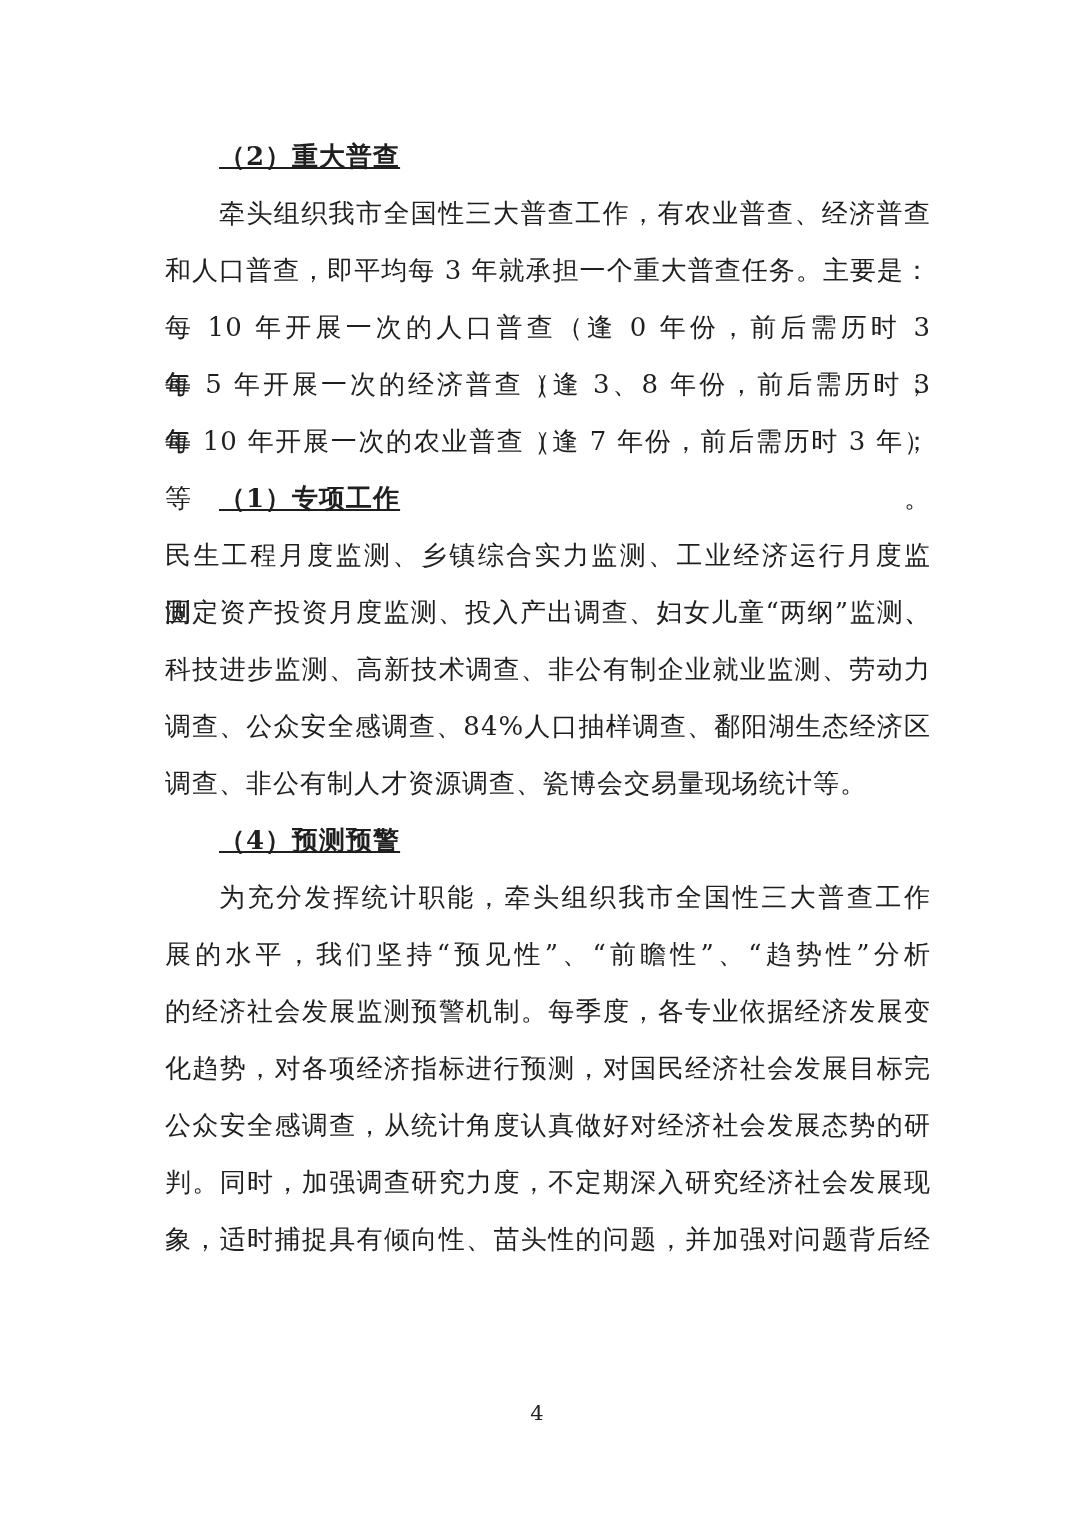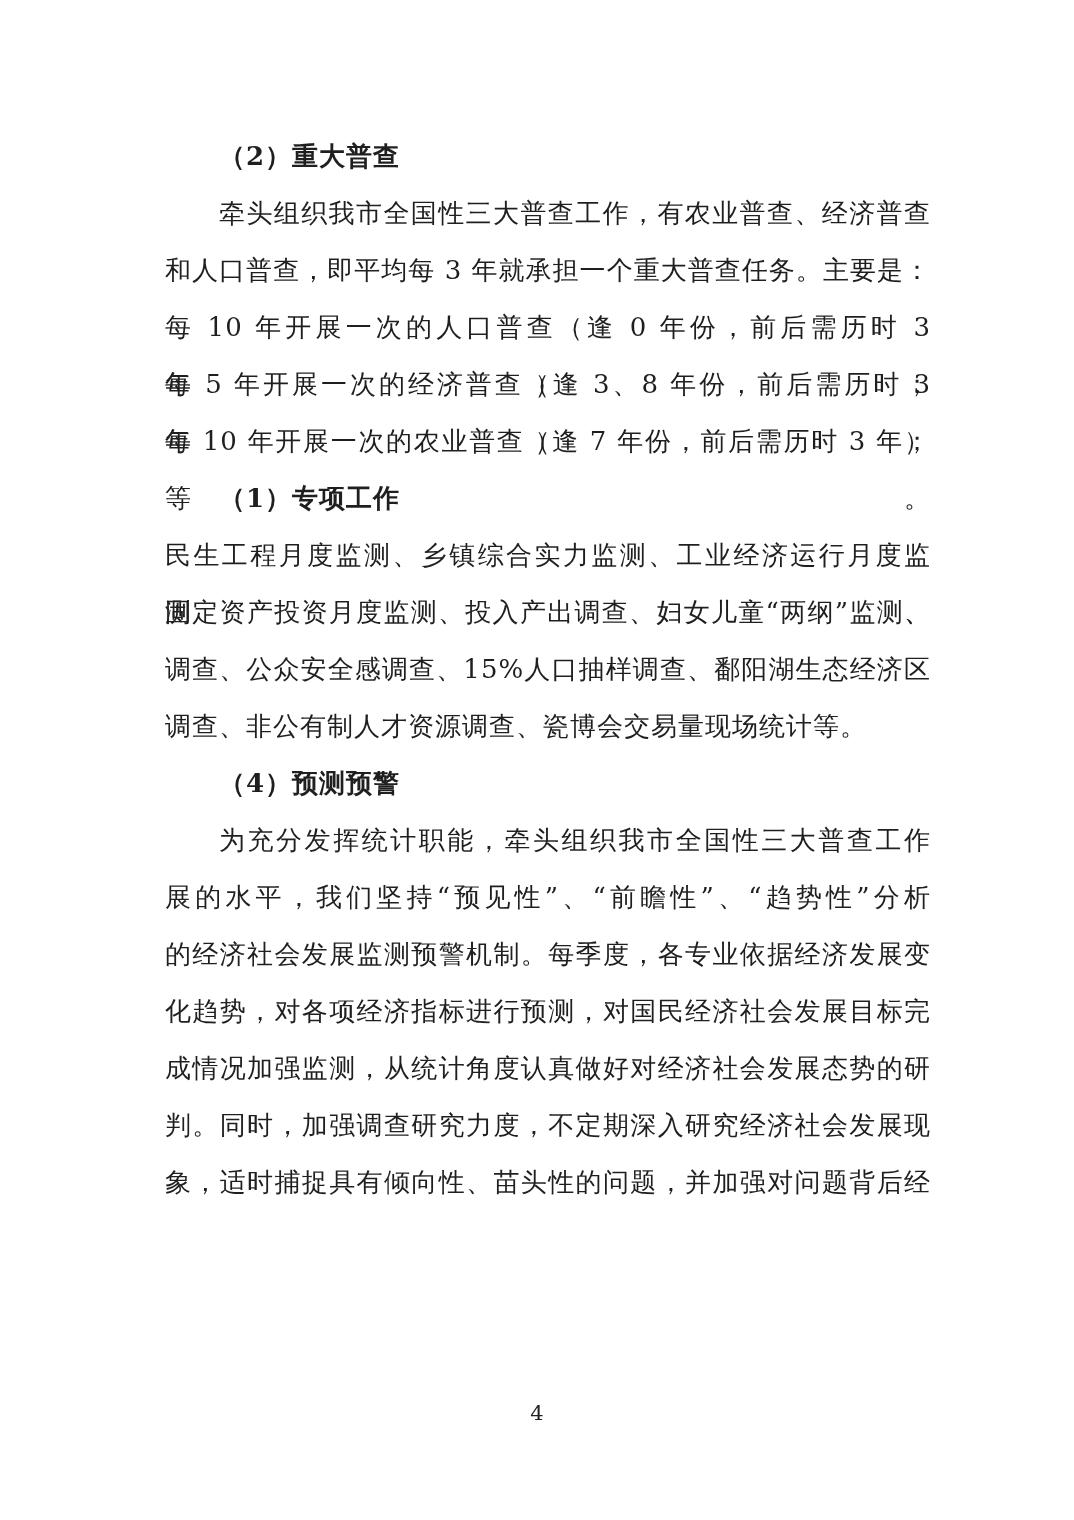--- a/index.html
+++ b/index.html
@@ -35,20 +35,21 @@
   .line.fill {
     text-align: justify;
     text-align-last: justify;
   }
   .line.indent {
     text-indent: 54px;
   }
   .line.heading {
     font-weight: bold;
     text-indent: 54px;
+    text-decoration: underline;
   }
   .page-number {
     position: absolute;
     left: 0;
     top: 1398px;
     width: 100%;
     text-align: center;
     font-size: 21px;
     color: #222222;
     line-height: 30px;
@@ -61,25 +62,26 @@
   <div class="content" id="content">
       <div class="line heading">（2）重大普查</div>
       <div class="line body fill indent">牵头组织我市全国性三大普查工作，有农业普查、经济普查</div>
       <div class="line body fill">和人口普查，即平均每 3 年就承担一个重大普查任务。主要是：</div>
       <div class="line body fill">每 10 年开展一次的人口普查（逢 0 年份，前后需历时 3 年）；</div>
       <div class="line body fill">每 5 年开展一次的经济普查（逢 3、8 年份，前后需历时 3 年）；</div>
       <div class="line body fill">每 10 年开展一次的农业普查（逢 7 年份，前后需历时 3 年）等。</div>
       <div class="line heading">（1）专项工作</div>
       <div class="line body fill">民生工程月度监测、乡镇综合实力监测、工业经济运行月度监测、</div>
       <div class="line body fill">固定资产投资月度监测、投入产出调查、妇女儿童“两纲”监测、</div>
-      <div class="line body fill">调查、公众安全感调查、15%人口抽样调查、鄱阳湖生态经济区</div>
+      <div class="line body fill">科技进步监测、高新技术调查、非公有制企业就业监测、劳动力</div>
+      <div class="line body fill">调查、公众安全感调查、84%人口抽样调查、鄱阳湖生态经济区</div>
       <div class="line body">调查、非公有制人才资源调查、瓷博会交易量现场统计等。</div>
       <div class="line heading">（4）预测预警</div>
       <div class="line body fill indent">为充分发挥统计职能，牵头组织我市全国性三大普查工作</div>
       <div class="line body fill">展的水平，我们坚持“预见性”、“前瞻性”、“趋势性”分析</div>
       <div class="line body fill">的经济社会发展监测预警机制。每季度，各专业依据经济发展变</div>
       <div class="line body fill">化趋势，对各项经济指标进行预测，对国民经济社会发展目标完</div>
-      <div class="line body fill">成情况加强监测，从统计角度认真做好对经济社会发展态势的研</div>
+      <div class="line body fill">公众安全感调查，从统计角度认真做好对经济社会发展态势的研</div>
       <div class="line body fill">判。同时，加强调查研究力度，不定期深入研究经济社会发展现</div>
       <div class="line body fill">象，适时捕捉具有倾向性、苗头性的问题，并加强对问题背后经</div>
     </div>
   <div class="page-number">4</div>
 </div>
 
 </body></html>

